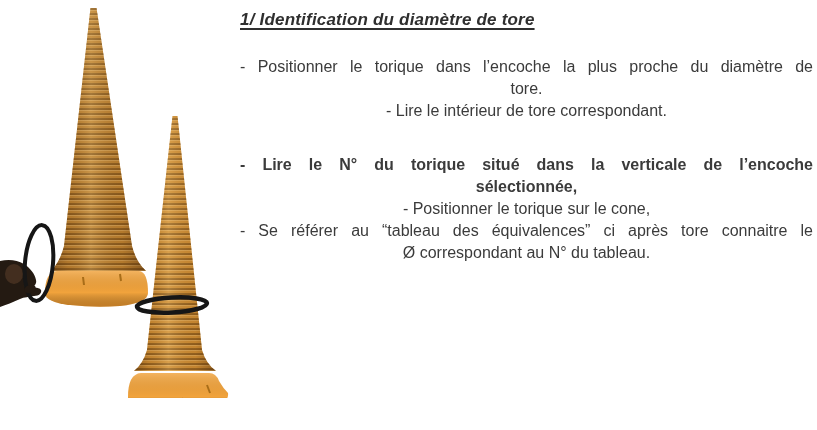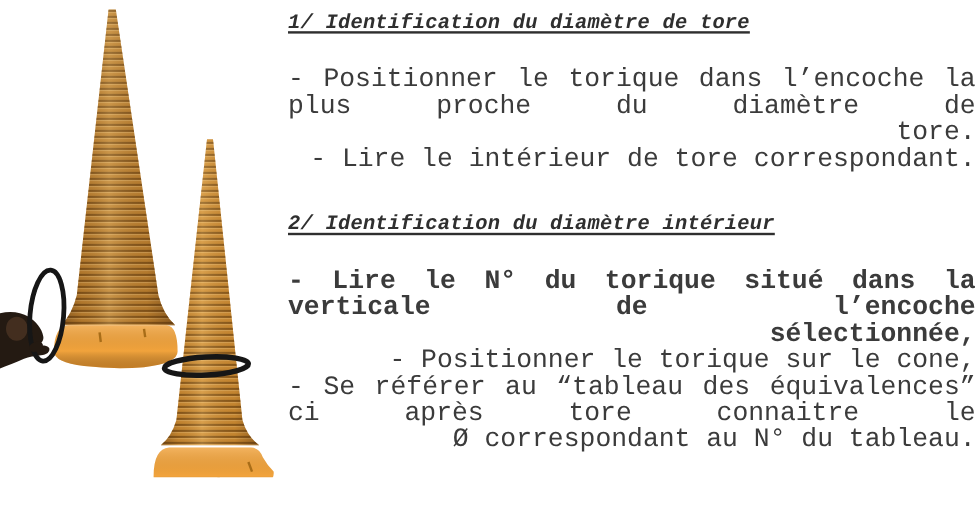--- a/index.html
+++ b/index.html
@@ -1,29 +1,29 @@
 <!DOCTYPE html>
 <html><head>
 <meta charset="utf-8">
 <style>
   html,body{margin:0;padding:0;background:#ffffff;}
   .page{position:relative;width:817px;height:398px;background:#ffffff;overflow:hidden;
-        font-family:Liberation Mono, monospace;}
+        font-family:Liberation Sans, sans-serif;}
   .illustration{position:absolute;left:0;top:0;width:235px;height:430px;}
   .content{position:absolute;left:240px;top:8px;width:573px;color:#3b3b3b;}
   .section{display:block;}
   .heading{font-size:17px;line-height:24px;font-weight:bold;font-style:italic;
            text-decoration:underline;text-underline-offset:3px;text-decoration-thickness:1.5px;
            margin:0;color:#2f2f2f;letter-spacing:0.2px;}
   .sec1 .heading{margin-bottom:24px;}
   .sec2{margin-top:32px;}
   .sec2 .heading{margin-bottom:24px;}
-  .item{font-size:22px;line-height:22px;margin:0;}
+  .item{font-size:16px;line-height:22px;margin:0;}
   .item .jl{display:block;text-align:justify;text-align-last:justify;}
-  .item .ll{display:block;text-align:right;}
+  .item .ll{display:block;text-align:center;}
   .strong{font-weight:bold;}
 </style>
 </head>
 <body>
 
 <div class="page">
 
   <div class="illustration">
     <svg width="235" height="430" viewBox="0 0 235 430">
       <defs>
@@ -82,21 +82,20 @@
       <p class="item">
         <span class="jl">- Positionner le torique dans l’encoche la plus proche du diamètre de</span>
         <span class="ll">tore.</span>
       </p>
       <p class="item">
         <span class="ll">- Lire le intérieur de tore correspondant.</span>
       </p>
     </div>
 
     <div class="section sec2">
-      <h2 class="heading">2/ Identification du diamètre intérieur</h2>
       <p class="item">
       </p>
       <p class="item strong">
         <span class="jl">- Lire le N° du torique situé dans la verticale de l’encoche</span>
         <span class="ll">sélectionnée,</span>
       </p>
       <p class="item">
         <span class="ll">- Positionner le torique sur le cone,</span>
       </p>
       <p class="item">

